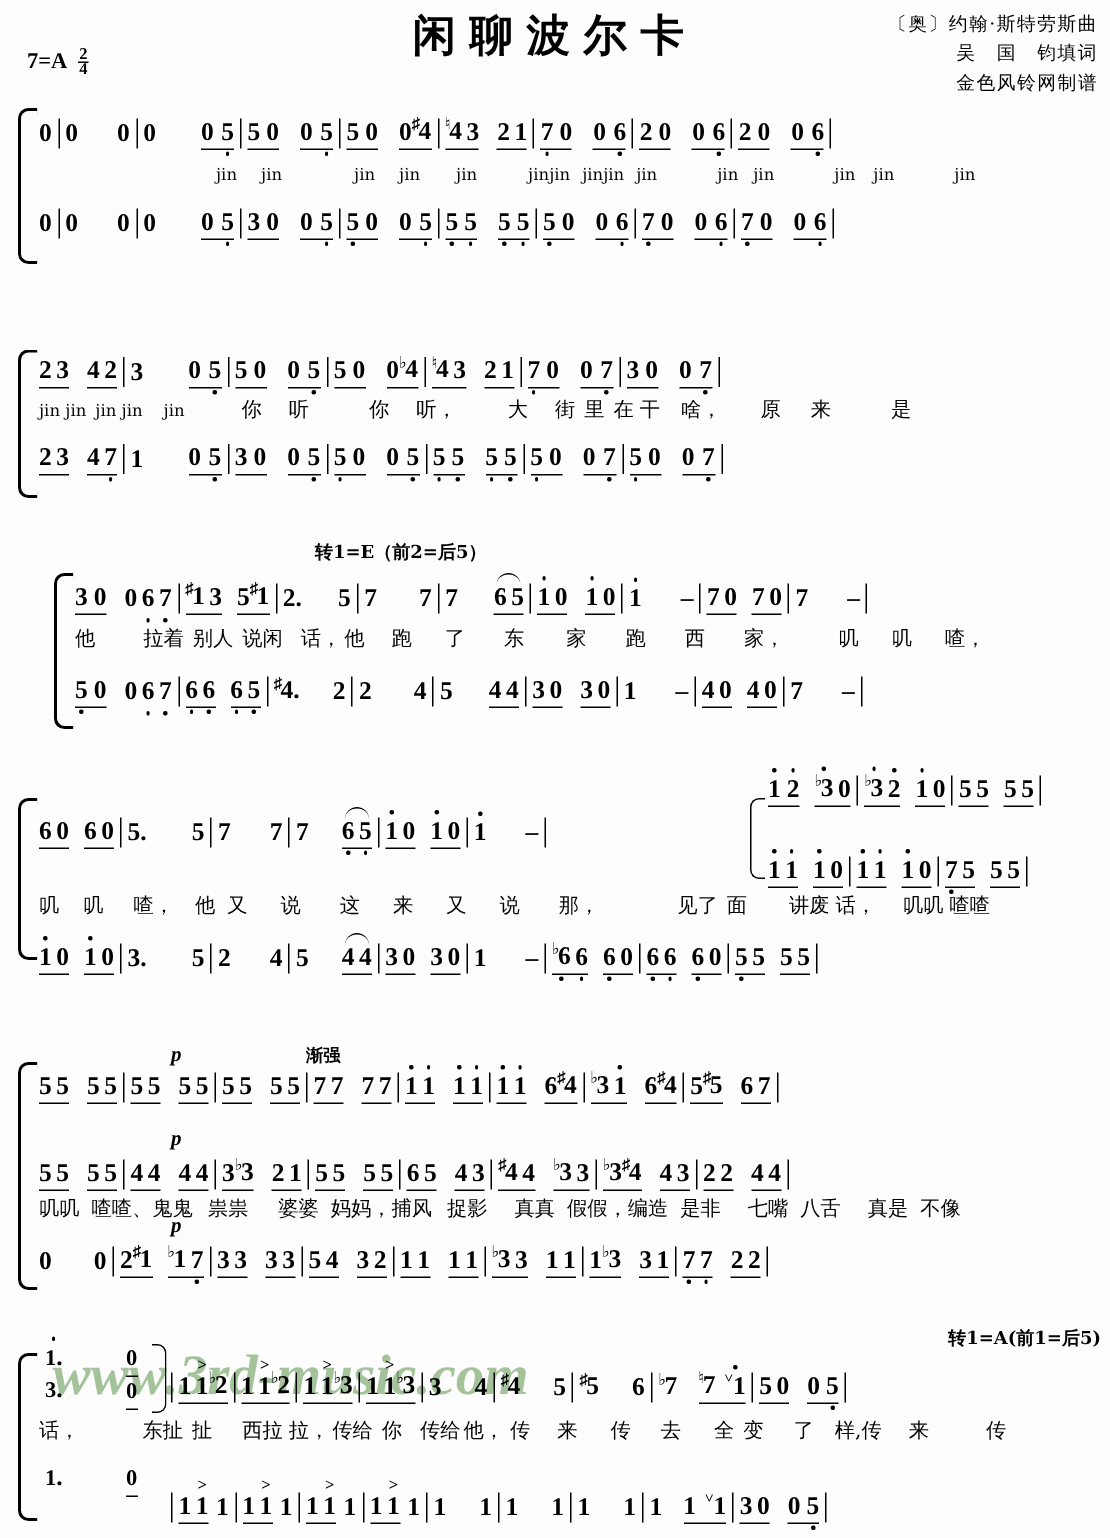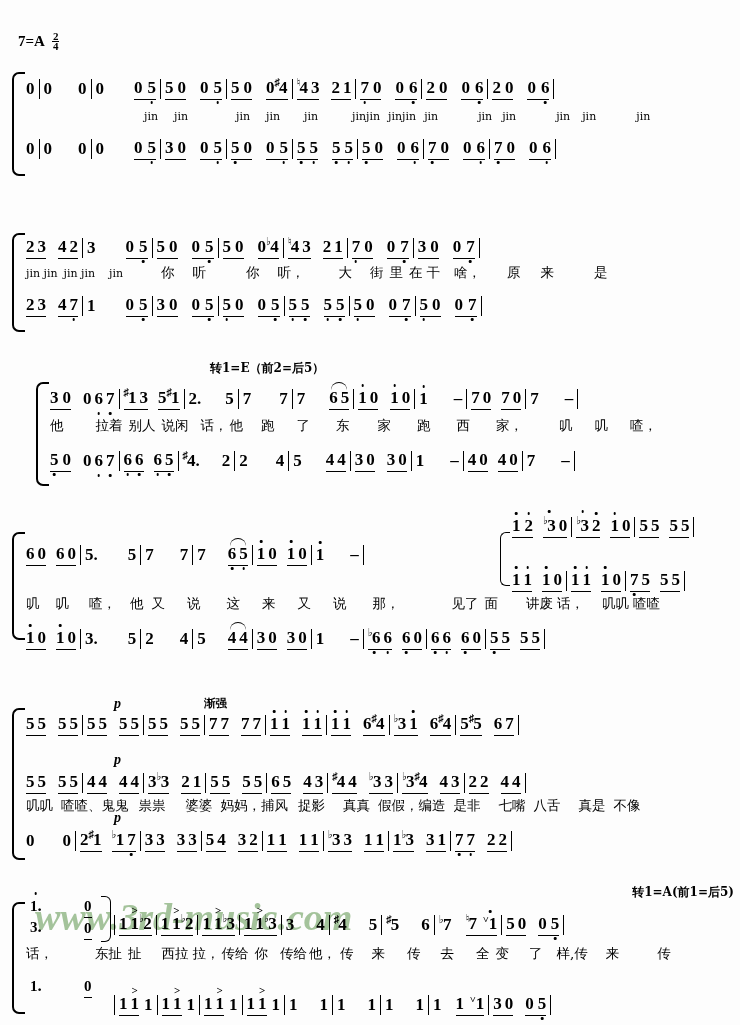--- a/index.html
+++ b/index.html
@@ -112,29 +112,35 @@
   .wm3{left:35px;top:895px;font-size:38px;color:rgba(110,160,95,.62);
        letter-spacing:0px;font-family:"Liberation Serif",serif;font-style:italic;}
   .wm4{left:110px;top:938px;font-size:44px;color:rgba(120,170,100,.6);
        letter-spacing:4px;font-family:"DejaVu Serif",serif;}
 </style>
 </head>
 <body>
 
 <div class="page">
 
+  <div class="title">闲聊波尔卡</div>
 
   <div class="keysig">
     <span>7=A</span>
     <span class="frac">
       <span>2</span>
       <span>4</span>
     </span>
   </div>
 
+  <div class="credits">
+    <div>〔奥〕约翰·斯特劳斯曲</div>
+    <div>吴　国　钧填词</div>
+    <div>金色风铃网制谱</div>
+  </div>
 
   <div class="wm wm3">www.3rd-music.com</div>
 
   <div class="system" style="top:72px;height:105px;">
     <div class="brace" style="top:0;height:100px;"></div>
 
     <div class="row" style="top:2px;">
       <span class="m">
           <span class="n">0</span>
           <span class="bar"></span>

